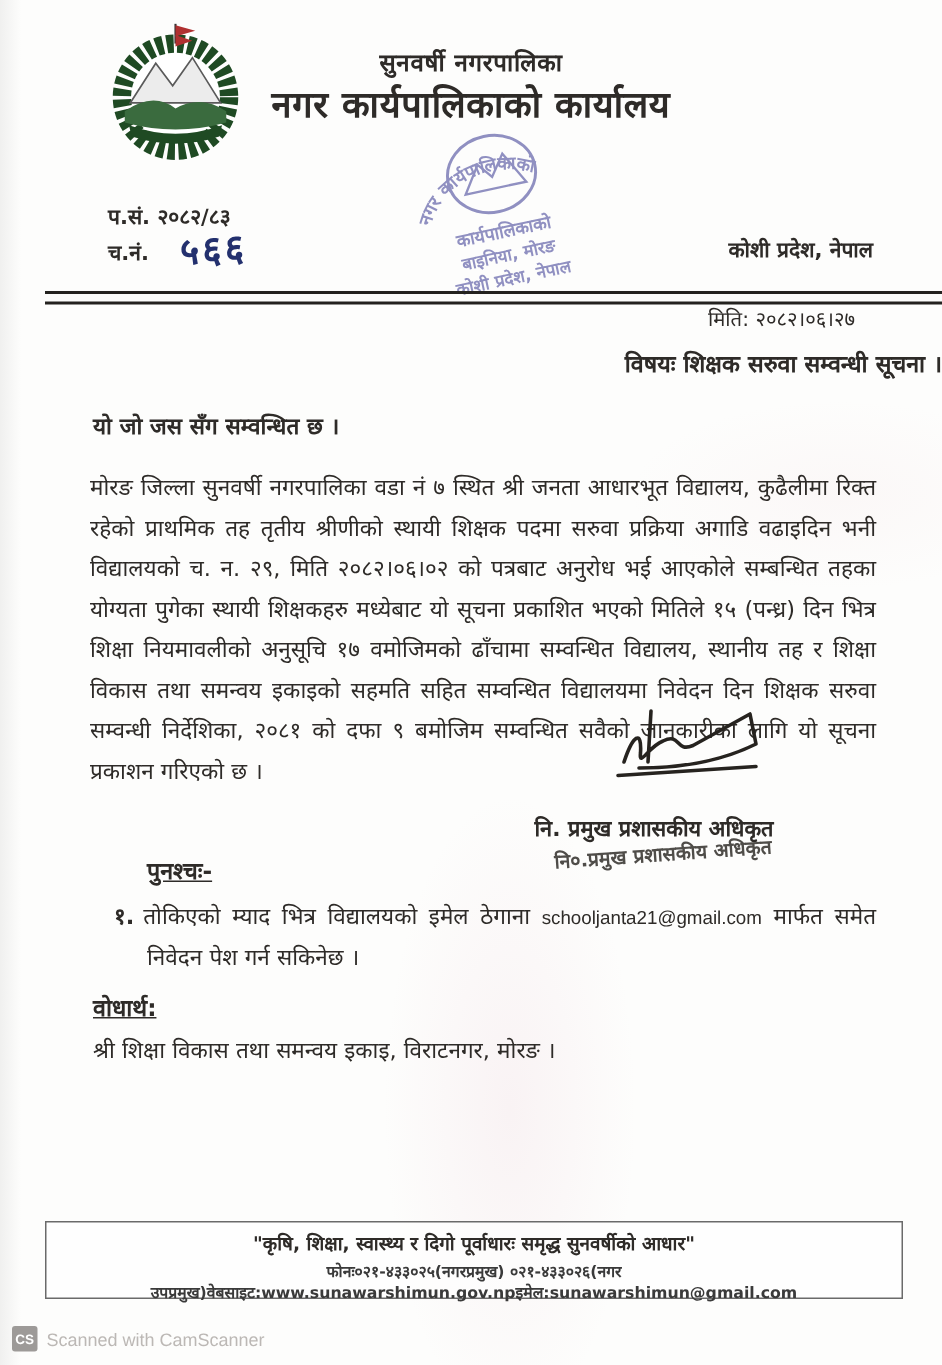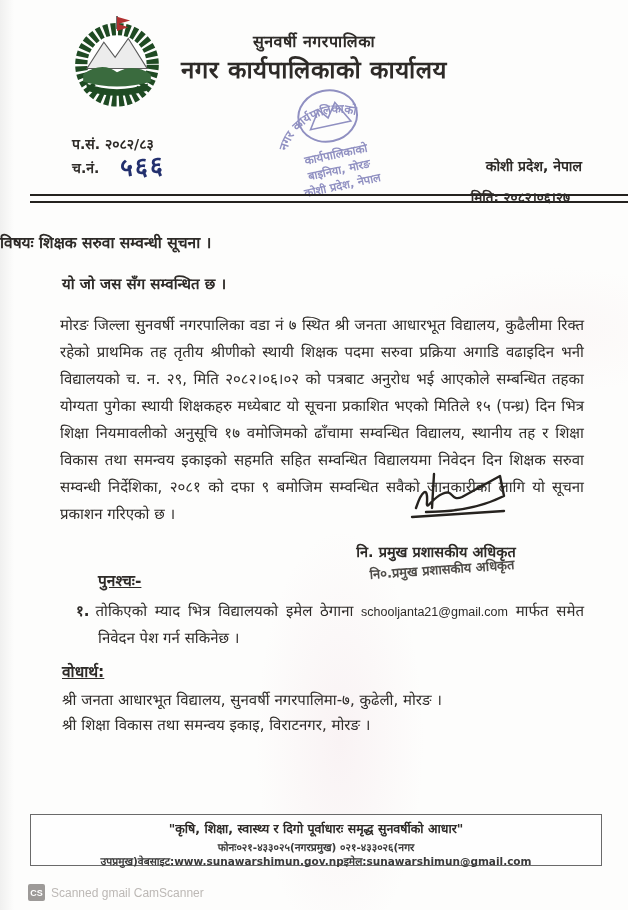--- a/index.html
+++ b/index.html
@@ -28,23 +28,23 @@
     font-size:24px;font-weight:bold;letter-spacing:.5px;}
   .hdr-stamp{position:absolute;left:243px;top:82px;width:180px;height:118px;
     transform:rotate(-12deg);opacity:.62;}
   .ref-no{position:absolute;left:72px;top:134px;font-size:14px;font-weight:600;}
   .dispatch{position:absolute;left:72px;top:158px;font-size:14px;font-weight:600;}
   .dispatch-no{position:absolute;left:120px;top:148px;font-size:25px;
     color:#23306e;transform:rotate(-4deg) skewX(-6deg);font-weight:600;letter-spacing:2px;}
   .province{position:absolute;right:46px;top:156px;font-size:14px;font-weight:600;}
   .rule-double{position:absolute;left:30px;top:194px;width:598px;height:5px;
     border-top:2.5px solid #24221f;border-bottom:2.5px solid #24221f;}
-  .date-line{position:absolute;right:58px;top:188px;font-size:13.5px;font-weight:700;}
+  .date-line{position:absolute;right:58px;top:203px;font-size:13.5px;font-weight:400;}
   
-  .subject{position:absolute;left:0;top:231px;width:628px;text-align:left;
+  .subject{position:absolute;left:0;top:231px;width:628px;text-align:right;
     font-size:15.5px;font-weight:bold;}
   .salutation{position:absolute;left:62px;top:273px;font-size:15px;font-weight:600;}
   .body-par{position:absolute;left:60px;top:312px;width:524px;
     font-size:15px;line-height:27px;text-align:justify;font-weight:500;}
   
   .sig-scribble{position:absolute;left:408px;top:468px;width:112px;height:54px;}
   .sig-name{position:absolute;left:330px;top:518px;width:212px;text-align:center;
     font-size:15.5px;font-weight:bold;}
   .sig-title{position:absolute;left:330px;top:541px;width:212px;text-align:center;
     font-size:14.5px;font-weight:bold;}
@@ -59,21 +59,21 @@
   
   .cc{position:absolute;left:62px;top:660px;width:522px;font-size:15px;line-height:25px;}
   .cc-heading{font-weight:bold;text-decoration:underline;font-size:15.5px;margin-bottom:3px;}
   .cc-line{font-weight:500;}
   
   .footer-box{position:absolute;left:30px;top:814px;width:570px;height:50px;
     border:1.3px solid #6a6a6a;background:rgba(255,255,255,.6);}
   .slogan{margin-top:5px;text-align:center;font-size:12.5px;font-weight:bold;}
   .contact{margin-top:3px;text-align:center;font-size:10.5px;font-weight:600;color:#3a3a3a;}
   
-  .cam{position:absolute;left:8px;top:884px;display:flex;align-items:center;gap:6px;margin-left:20px;}
+  .cam{position:absolute;left:8px;top:884px;display:flex;align-items:center;gap:6px;}
   .cam-badge{width:17px;height:17px;background:#9d9a98;border-radius:2px;color:#fff;
     font-size:9px;font-weight:bold;display:flex;align-items:center;justify-content:center;
     font-family:"Liberation Sans",sans-serif;}
   .cam-text{color:#bcb8b5;font-size:12px;font-family:"Liberation Sans",sans-serif;}
 </style>
 </head>
 <body>
 
 <div class="page">
 
@@ -129,27 +129,26 @@
     <div class="ps-heading">पुनश्चः-</div>
     <div class="ps-item">
       <span class="ps-num">१.</span><span>तोकिएको म्याद भित्र विद्यालयको इमेल ठेगाना</span>
       <span class="email">schooljanta21@gmail.com</span>
       <span>मार्फत समेत निवेदन पेश गर्न सकिनेछ ।</span>
     </div>
   </div>
 
   <div class="cc">
     <div class="cc-heading">वोधार्थ:</div>
-    <div class="cc-line">श्री जनता आधारभूत विद्यालय, सुनवर्षी नगरपालिमा-७, कुढेली, मोरङ ।</div>
     <div class="cc-line">श्री शिक्षा विकास तथा समन्वय इकाइ, विराटनगर, मोरङ ।</div>
   </div>
 
   <div class="footer-box">
     <div class="slogan">"कृषि, शिक्षा, स्वास्थ्य र दिगो पूर्वाधारः समृद्ध सुनवर्षीको आधार"</div>
     <div class="contact">फोनः०२१-४३३०२५(नगरप्रमुख) ०२१-४३३०२६(नगर उपप्रमुख)वेबसाइट:www.sunawarshimun.gov.npइमेल:sunawarshimun@gmail.com</div>
   </div>
 
   <div class="cam">
     <div class="cam-badge">CS</div>
-    <div class="cam-text">Scanned gmail CamScanner</div>
+    <div class="cam-text">Scanned with CamScanner</div>
   </div>
 
 </div>
 
 </body></html>

